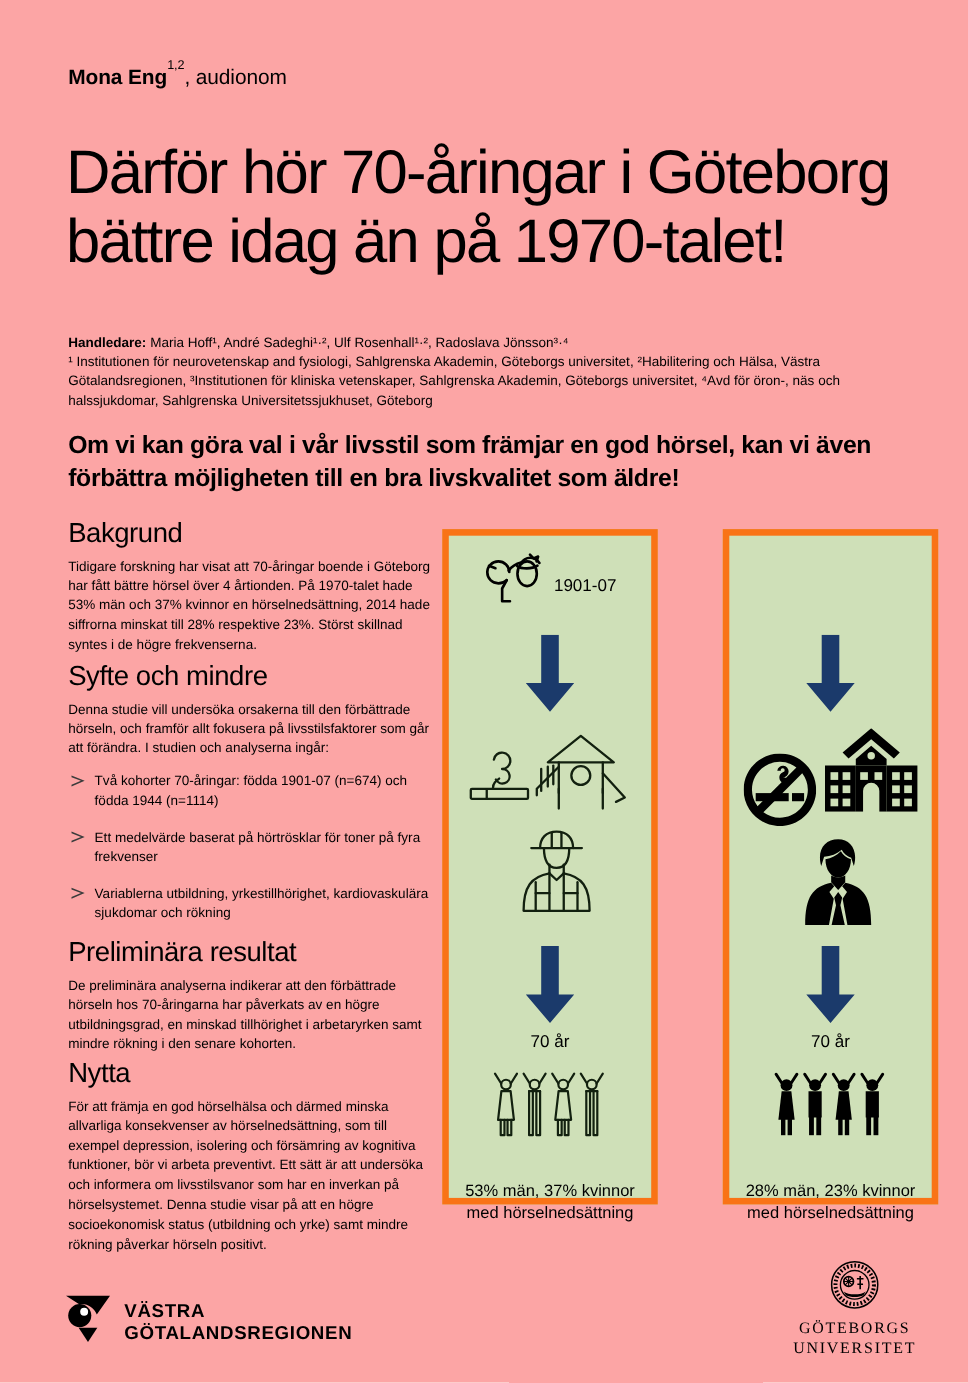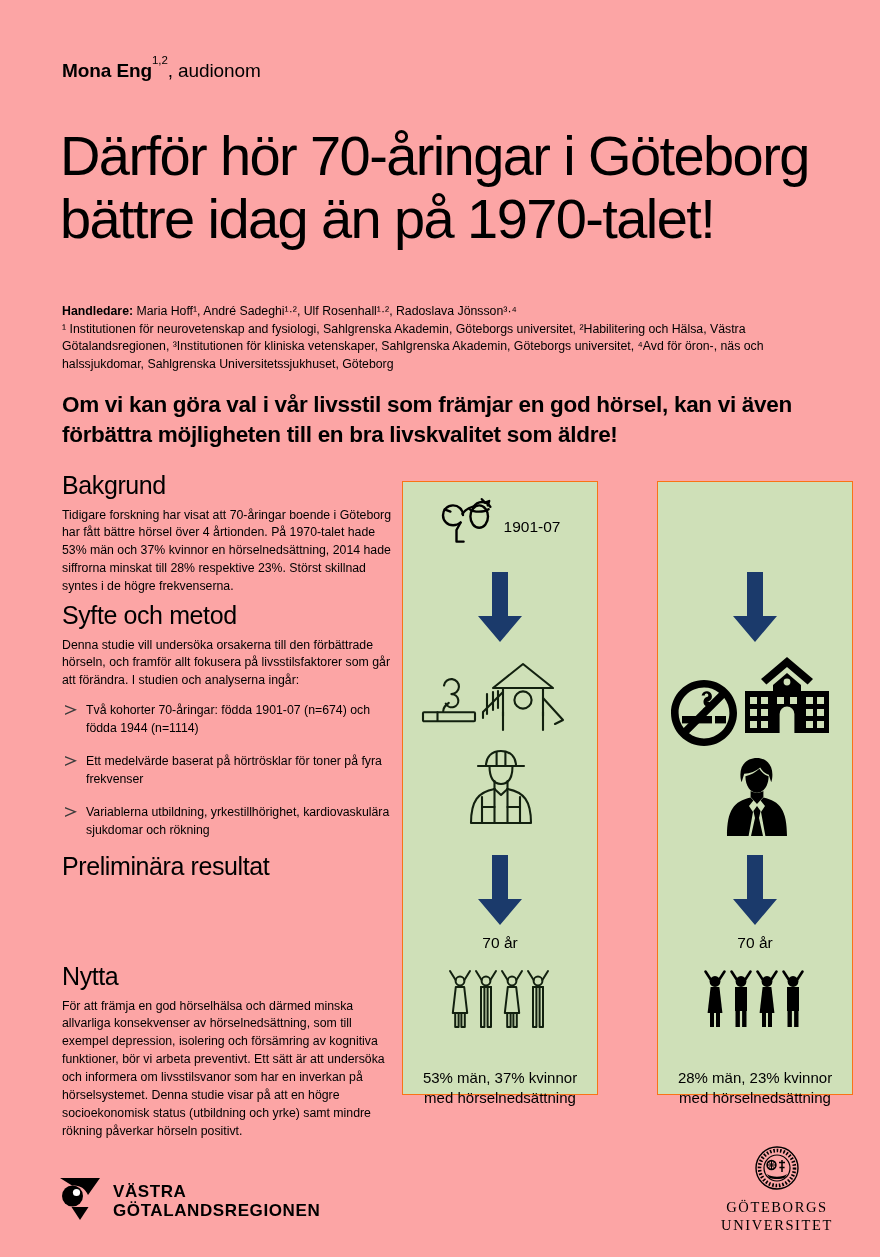--- a/index.html
+++ b/index.html
@@ -92,21 +92,21 @@
     left: 2px;
     top: 1px;
     width: 16px;
     height: 14px;
   }
 
   
   .panel {
     position: absolute;
     background: #cfe0b8;
-    border: 1px solid #f97316;
+    border: 6px solid #f97316;
     box-sizing: border-box;
   }
   #panel-left  { left: 402px; top: 481px; width: 196px; height: 614px; }
   #panel-right { left: 657px; top: 481px; width: 196px; height: 614px; }
 
   .birth-row {
     position: absolute;
     top: 14px;
     left: 0;
     width: 100%;
@@ -196,21 +196,21 @@
   </div>
 
   <div class="tagline">Om vi kan göra val i vår livsstil som främjar en god hörsel, kan vi även förbättra möjligheten till en bra livskvalitet som äldre!</div>
 
   <div class="col-left" style="top:472px;">
     <h2 class="sec-head">Bakgrund</h2>
     <p class="sec-body">Tidigare forskning har visat att 70-åringar boende i Göteborg har fått bättre hörsel över 4 årtionden. På 1970-talet hade 53% män och 37% kvinnor en hörselnedsättning,  2014 hade siffrorna minskat till 28% respektive 23%. Störst skillnad syntes i de högre frekvenserna.</p>
   </div>
 
   <div class="col-left" style="top:602px;">
-    <h2 class="sec-head">Syfte och metod</h2>
+    <h2 class="sec-head">Syfte och mindre</h2>
     <p class="sec-body">Denna studie vill undersöka orsakerna till den förbättrade hörseln, och framför allt fokusera på livsstilsfaktorer som går att förändra. I studien och analyserna ingår:</p>
     <ul class="bullets">
       <li>
         <span class="arrow">
           <svg width="16" height="14" viewBox="0 0 16 14">
               <path d="M1 2 L13 6.8 L1 12 L1 10.4 L9.6 6.8 L1 3.6 Z" fill="#3c3c3c"></path>
             </svg>
         </span>
         <span>Två kohorter 70-åringar: födda 1901-07 (n=674) och födda 1944 (n=1114)</span>
       </li>
@@ -228,20 +228,21 @@
               <path d="M1 2 L13 6.8 L1 12 L1 10.4 L9.6 6.8 L1 3.6 Z" fill="#3c3c3c"></path>
             </svg>
         </span>
         <span>Variablerna utbildning, yrkestillhörighet, kardiovaskulära sjukdomar och rökning</span>
       </li>
     </ul>
   </div>
 
   <div class="col-left" style="top:853px;">
     <h2 class="sec-head">Preliminära resultat</h2>
+    <p class="sec-body">De preliminära analyserna indikerar att den förbättrade hörseln hos 70-åringarna har påverkats av en högre utbildningsgrad, en minskad tillhörighet i arbetaryrken samt mindre rökning i den senare kohorten.</p>
   </div>
 
   <div class="col-left" style="top:963px;">
     <h2 class="sec-head">Nytta</h2>
     <p class="sec-body">För att främja en god hörselhälsa och därmed minska allvarliga konsekvenser av hörselnedsättning, som till exempel depression, isolering och försämring av kognitiva funktioner, bör vi arbeta preventivt. Ett sätt är att undersöka och informera om livsstilsvanor som har en inverkan på hörselsystemet. Denna studie visar på att en högre socioekonomisk status (utbildning och yrke) samt mindre rökning påverkar hörseln positivt.</p>
   </div>
 
   <div class="panel" id="panel-left">
 
     <div class="birth-row">

